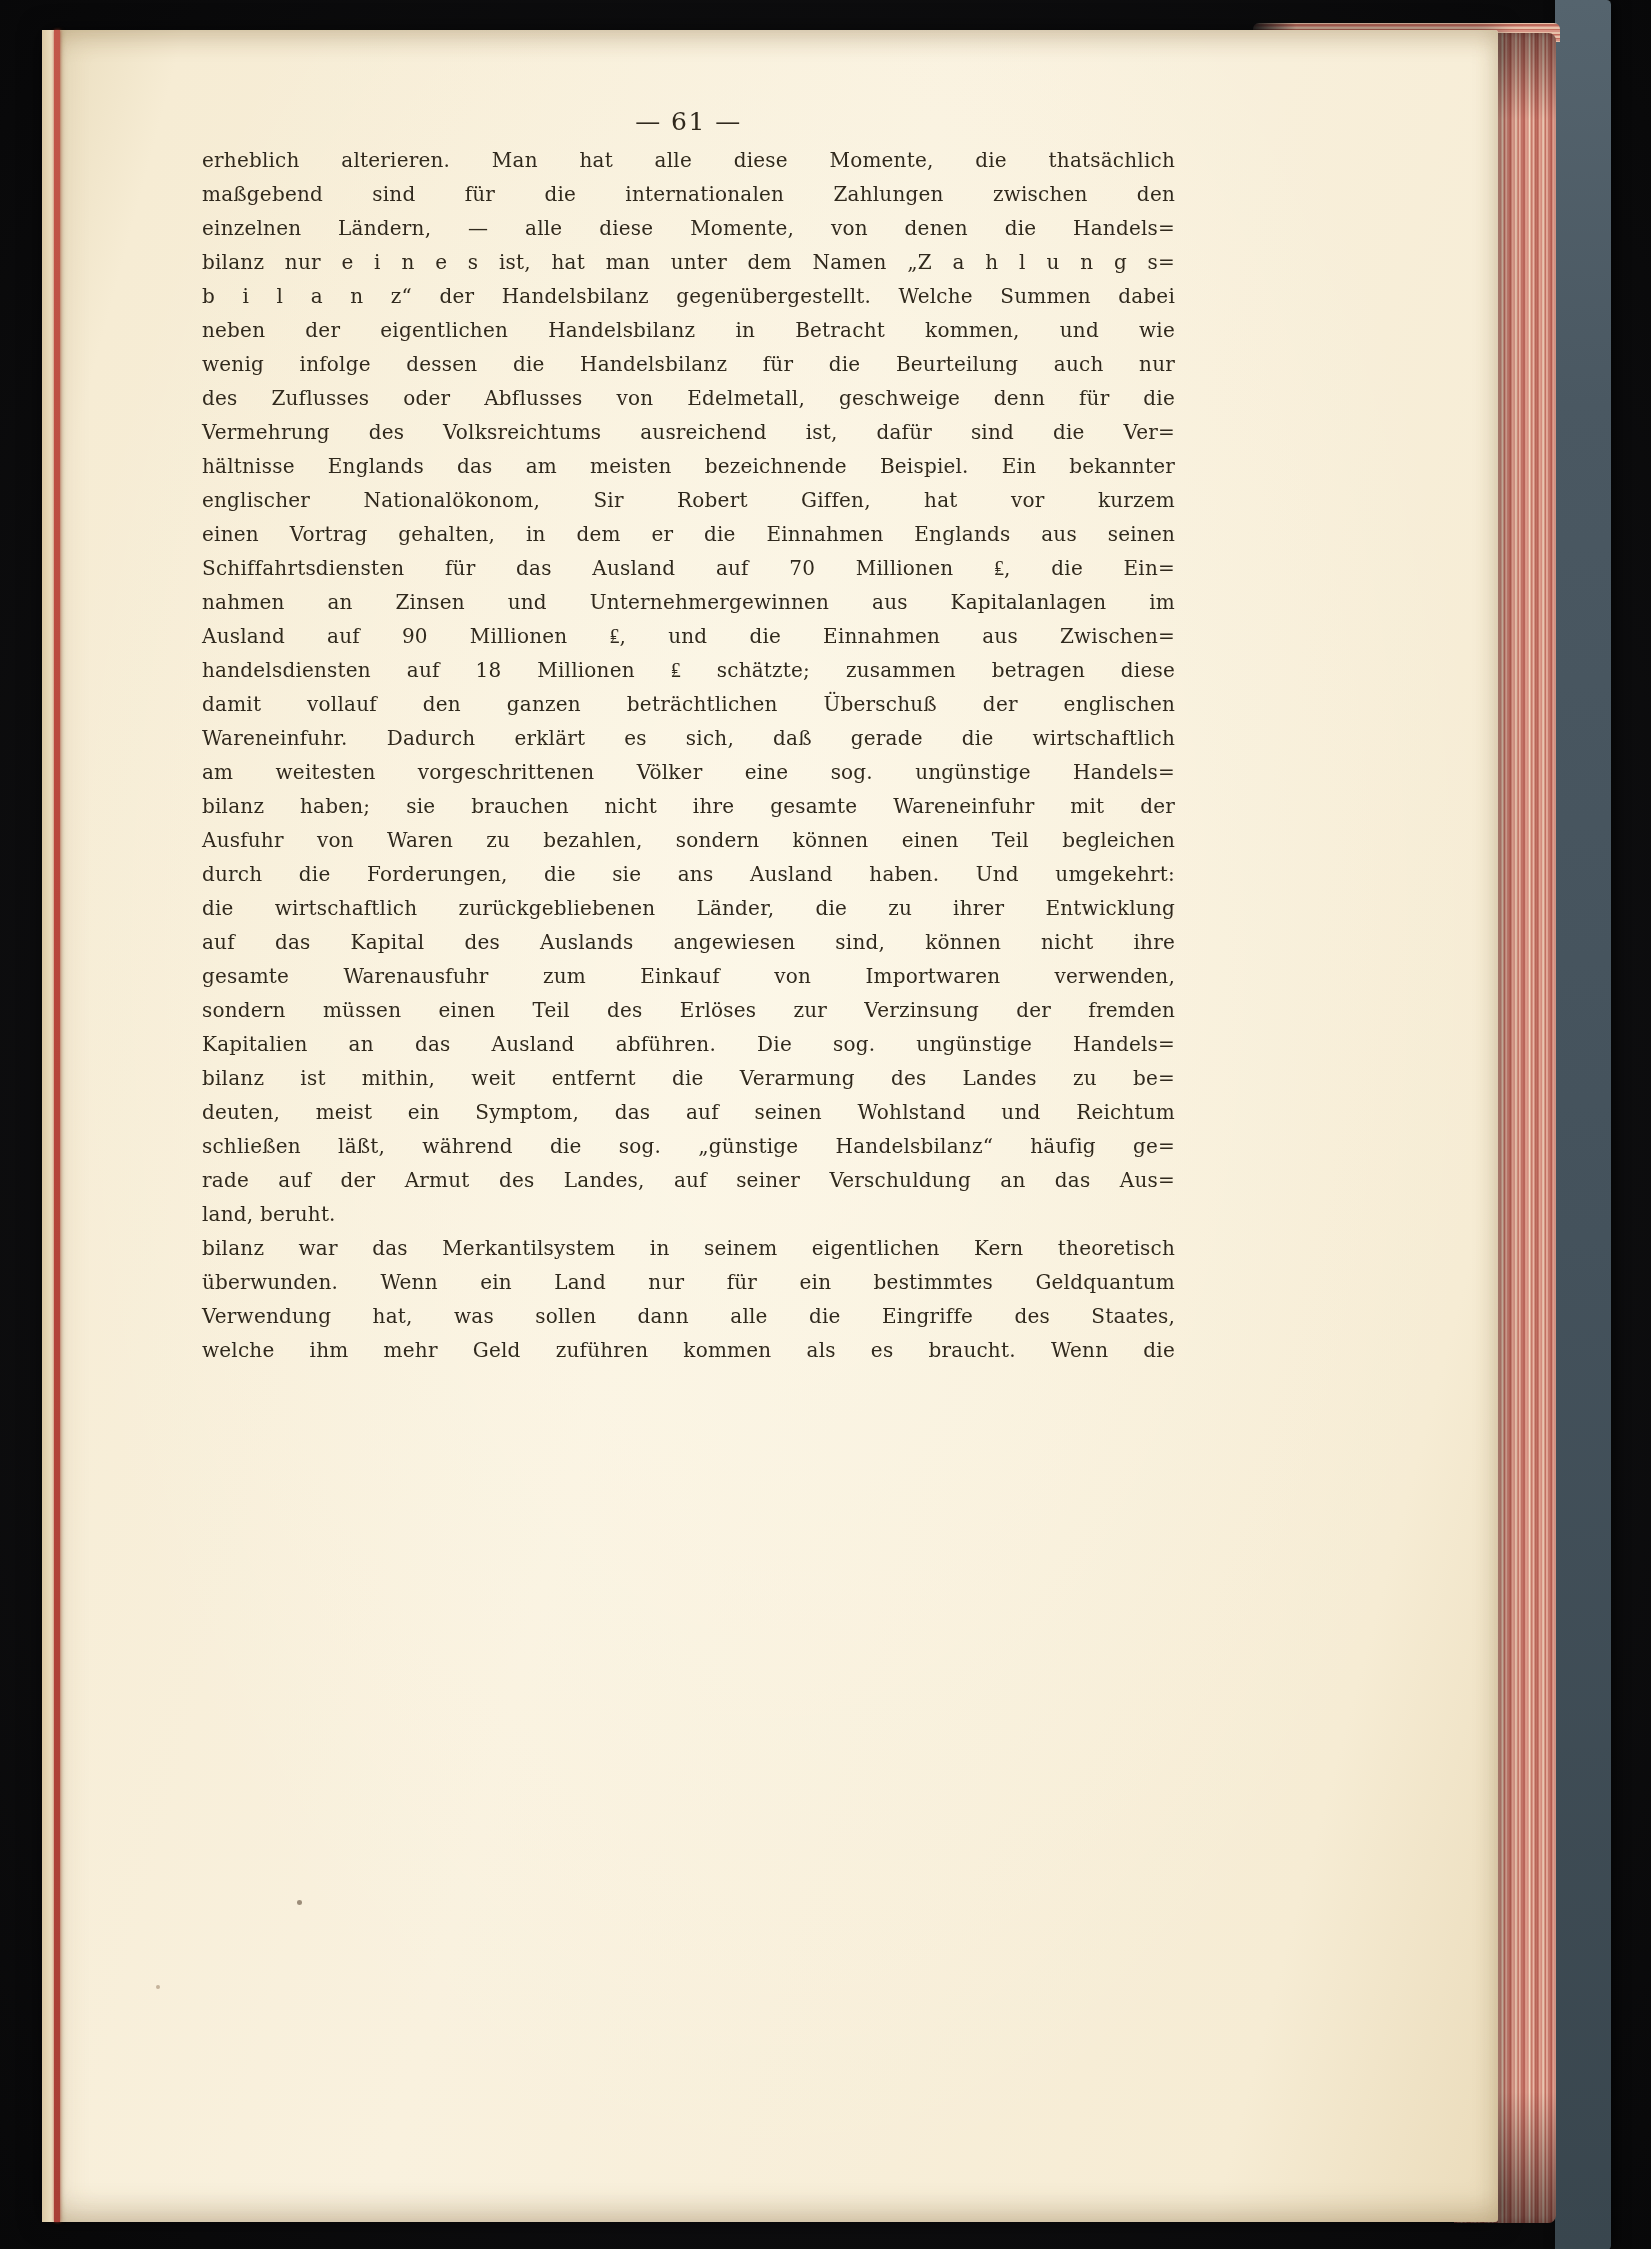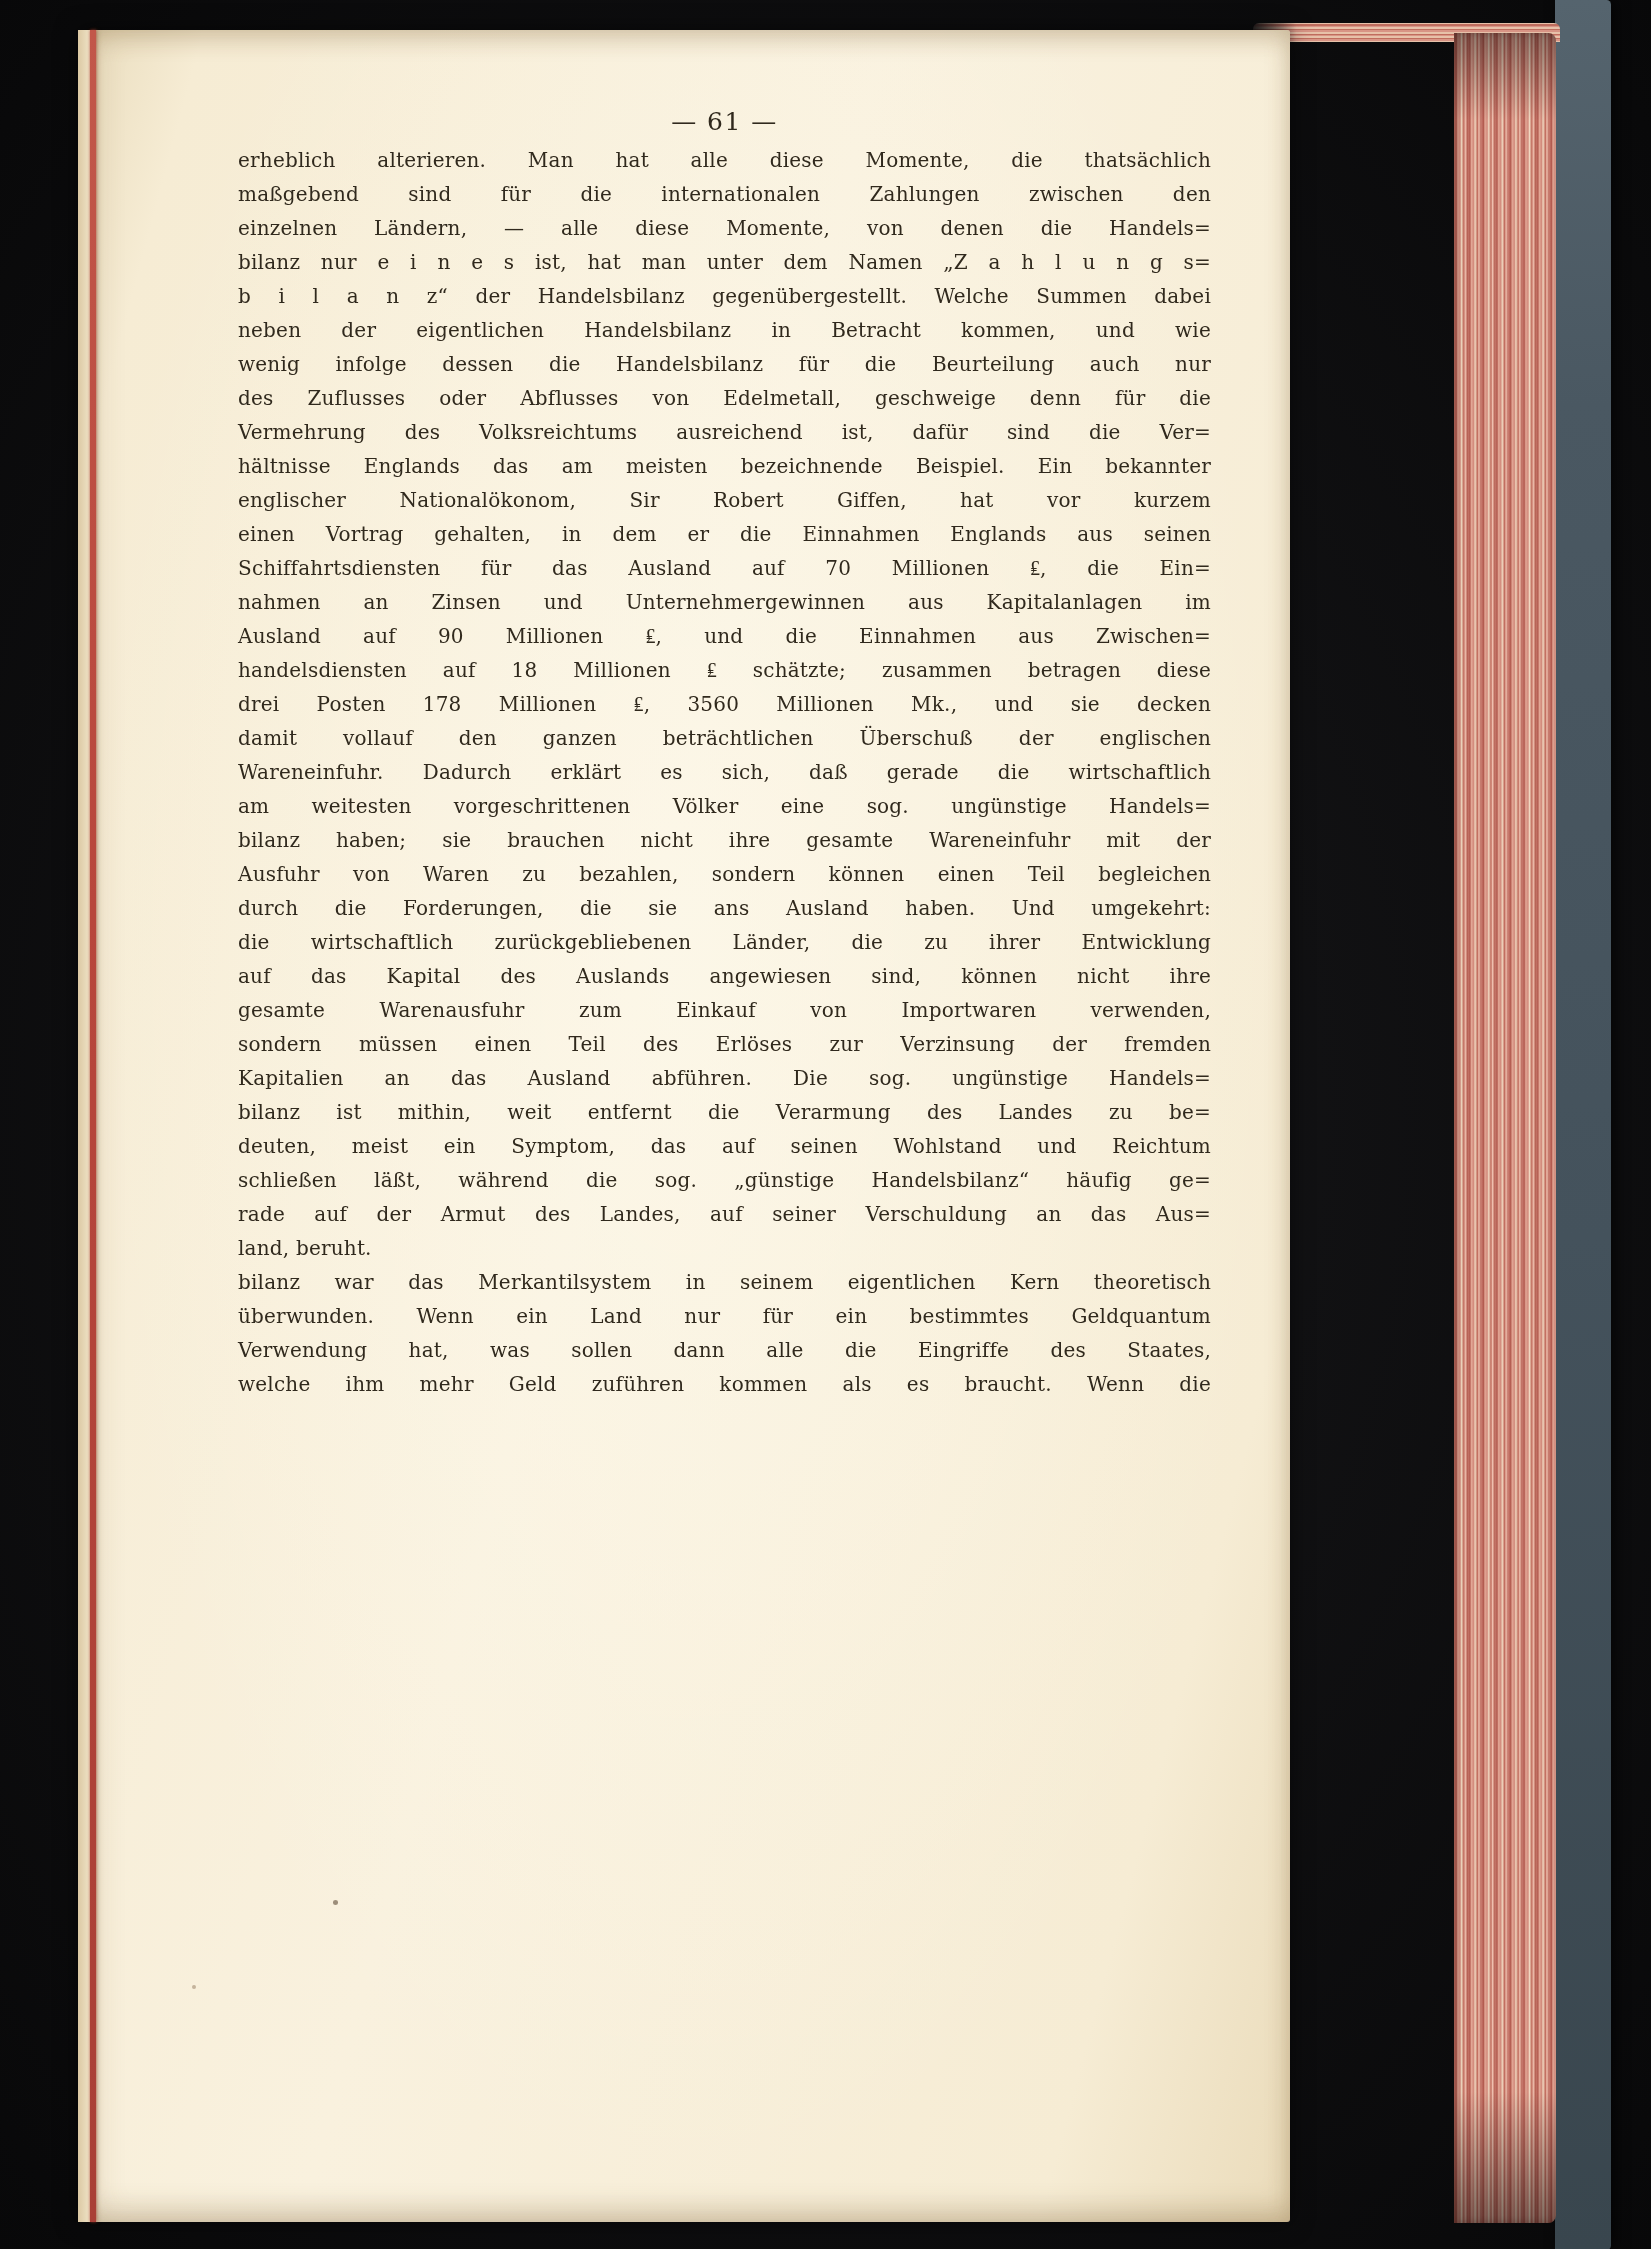--- a/index.html
+++ b/index.html
@@ -49,31 +49,30 @@
     left:1253px;top:22.6px;width:307px;height:19.6px;
     background:
       linear-gradient(90deg, rgba(18,18,20,.9) 0%, rgba(18,18,20,0) 14%),
       repeating-linear-gradient(180deg,#e7c1a9 0px,#e7c1a9 1.5px,#bf6d5e 1.5px,#bf6d5e 3px,#d89485 3px,#d89485 4.5px);
     border-radius:6px 6px 0 0;
   }
 
   
   .page{
     position:absolute;
-    left:42px;top:30px;width:1212px;height:2192px;
+    left:42px;top:30px;width:1456px;height:2192px;
     background:
       radial-gradient(ellipse at 50% 42%, rgba(255,252,240,.55), rgba(0,0,0,0) 70%),
       linear-gradient(105deg,#e9dcbd 0%,#f6ecd4 7%,#f9f1de 45%,#f6ecd4 86%,#eadbba 100%);
     border-radius:3px;
     box-shadow:
       inset 0 10.5px 22.6px rgba(120,90,40,.18),
       inset 0 -13.6px 27px rgba(110,80,35,.20),
       inset 19.6px 0 30px rgba(110,80,35,.14),
       0 0 22.6px rgba(0,0,0,.55);
-    margin-left: 36px;
   }
 
   
   .gutter-line{
     position:absolute;
     left:12px;top:0;bottom:0;width:6px;
     background:linear-gradient(180deg,#c2574a 0%,#b8463c 40%,#a93f36 100%);
     box-shadow:0 0 3px rgba(170,55,45,.8), 2.3px 0 4.5px rgba(120,80,40,.25);
   }
   .gutter-shade{
@@ -139,21 +138,20 @@
         <div class="line">wenig infolge dessen die Handelsbilanz für die Beurteilung auch nur</div>
         <div class="line">des Zuflusses oder Abflusses von Edelmetall, geschweige denn für die</div>
         <div class="line">Vermehrung des Volksreichtums ausreichend ist, dafür sind die Ver=</div>
         <div class="line">hältnisse Englands das am meisten bezeichnende Beispiel. Ein bekannter</div>
         <div class="line">englischer Nationalökonom, Sir Robert Giffen, hat vor kurzem</div>
         <div class="line">einen Vortrag gehalten, in dem er die Einnahmen Englands aus seinen</div>
         <div class="line">Schiffahrtsdiensten für das Ausland auf 70 Millionen ₤, die Ein=</div>
         <div class="line">nahmen an Zinsen und Unternehmergewinnen aus Kapitalanlagen im</div>
         <div class="line">Ausland auf 90 Millionen ₤, und die Einnahmen aus Zwischen=</div>
         <div class="line">handelsdiensten auf 18 Millionen ₤ schätzte; zusammen betragen diese</div>
-        <div class="line">drei Posten 178 Millionen ₤, 3560 Millionen Mk., und sie decken</div>
         <div class="line">damit vollauf den ganzen beträchtlichen Überschuß der englischen</div>
         <div class="line">Wareneinfuhr. Dadurch erklärt es sich, daß gerade die wirtschaftlich</div>
         <div class="line">am weitesten vorgeschrittenen Völker eine sog. ungünstige Handels=</div>
         <div class="line">bilanz haben; sie brauchen nicht ihre gesamte Wareneinfuhr mit der</div>
         <div class="line">Ausfuhr von Waren zu bezahlen, sondern können einen Teil begleichen</div>
         <div class="line">durch die Forderungen, die sie ans Ausland haben. Und umgekehrt:</div>
         <div class="line">die wirtschaftlich zurückgebliebenen Länder, die zu ihrer Entwicklung</div>
         <div class="line">auf das Kapital des Auslands angewiesen sind, können nicht ihre</div>
         <div class="line">gesamte Warenausfuhr zum Einkauf von Importwaren verwenden,</div>
         <div class="line">sondern müssen einen Teil des Erlöses zur Verzinsung der fremden</div>

